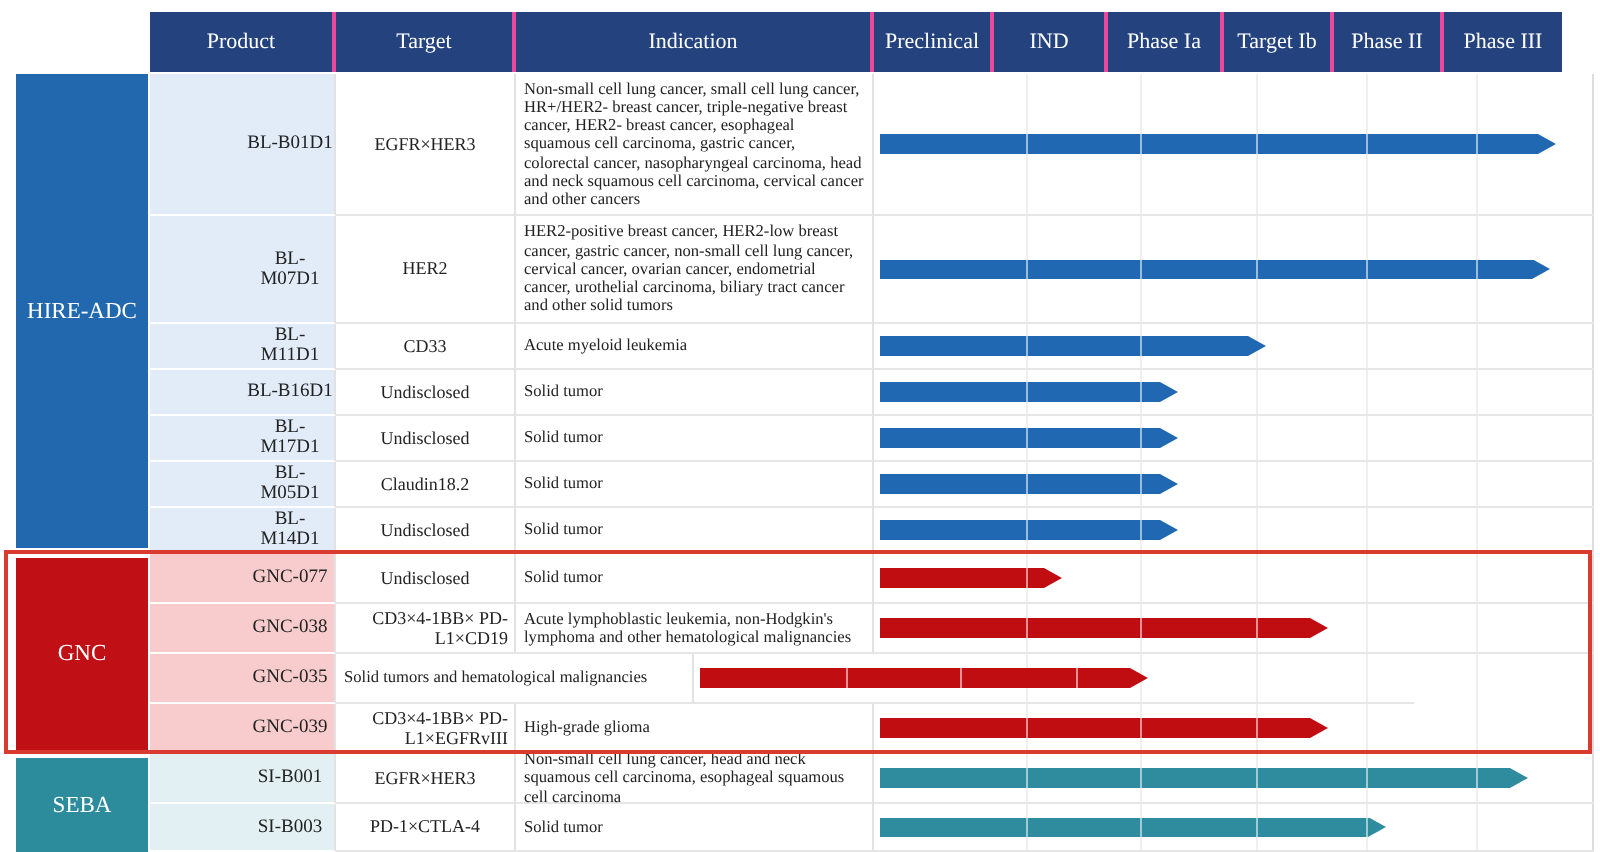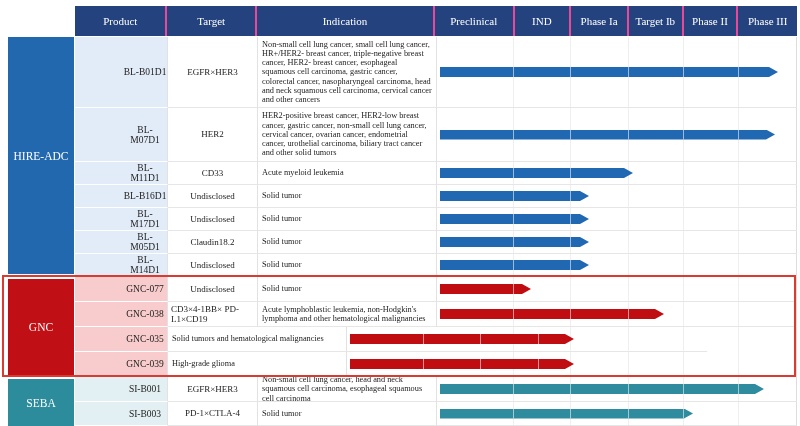--- a/index.html
+++ b/index.html
@@ -7,38 +7,38 @@
   body { font-family:"Liberation Serif", serif; color:#222; }
   .stage { position:relative; width:800px; height:426px; background:#fff; overflow:hidden; }
 
   
   .hdr { position:absolute; left:75px; top:6px; width:722px; height:30px; display:flex; }
   .hdr-cell { background:var(--header-bg,#24437E); color:#fff; font-size:11px;
               display:flex; align-items:center; justify-content:center;
               border-right:2px solid #ec4899; }
   .hdr-cell:last-child { border-right:none; }
   .w-product{width:93px}.w-target{width:90px}.w-ind{width:179px}
-  .w-pre{width:80px}.w-ind2{width:57px}.w-ia{width:58px}.w-ib{width:55px}.w-ii{width:55px}.w-iii{width:59px}
+  .w-pre{width:60px}.w-ind2{width:57px}.w-ia{width:58px}.w-ib{width:55px}.w-ii{width:55px}.w-iii{width:59px}
 
   
   .group-block { position:absolute; left:8px; width:66px; color:#fff; font-size:11.5px;
                  display:flex; align-items:center; justify-content:center; text-align:center; }
   .gb-blue{ background:var(--g1,#2268AE); } .gb-red{ background:var(--g2,#C01015); } .gb-teal{ background:var(--g3,#2D8C9C); }
 
   
   .vline { position:absolute; top:37px; height:389px; width:1px; background:#efefef; }
   .vline-edge { background:#dddddd; }
 
   
   .row { position:absolute; left:75px; width:722px; display:flex; }
   .cell { border-right:1px solid #e2e2e2; border-bottom:1px solid #e6e6e6;padding-left:48px; }
   .cell-product { width:93px; display:flex; align-items:center; justify-content:center;
                   font-size:9.5px; border-bottom:1px solid #fff; text-align:center; }
   .cell-target  { width:90px; display:flex; align-items:center; justify-content:center;
-                  font-size:9px; text-align:left; padding:1px 3px; background:#fff; line-height:1.15; }
+                  font-size:9px; text-align:right; padding:1px 3px; background:#fff; line-height:1.15; }
   .cell-indication { width:179px; font-size:8.3px; line-height:1.12; padding:2px 4px;
                      background:#fff; display:flex; align-items:center; }
   .cell-timeline { width:360px; position:relative; border-right:none; background:transparent; }
   .g-blue .cell-product { background:var(--g1-row,#E2ECF8); }
   .g-red  .cell-product { background:var(--g2-row,#F8CCCC); }
   .g-teal .cell-product { background:var(--g3-row,#E2EFF3); }
 
   
   .arrow { position:absolute; left:3px; top:50%; transform:translateY(-50%); height:10px;
            clip-path:polygon(0 0, calc(100% - 9px) 0, 100% 50%, calc(100% - 9px) 100%, 0 100%); }
@@ -260,20 +260,23 @@
           <span class="arrow-divider" style="left: 130px;"></span>
           <span class="arrow-divider" style="left: 188px;"></span>
         </div>
       </div>
   </div>
 
   <div class="row g-red" style="top:352px;height:25px">
     <div class="cell cell-product">
         <span>GNC-039</span>
       </div>
+    <div class="cell cell-target">
+        <span>CD3×4-1BB× PD-L1×EGFRvIII</span>
+      </div>
     <div class="cell cell-indication">
         <span>High-grade glioma</span>
       </div>
     <div class="cell cell-timeline">
         <div class="arrow arrow-red" style="width: 224px;">
           <span class="arrow-divider" style="left: 73px;"></span>
           <span class="arrow-divider" style="left: 130px;"></span>
           <span class="arrow-divider" style="left: 188px;"></span>
         </div>
       </div>

